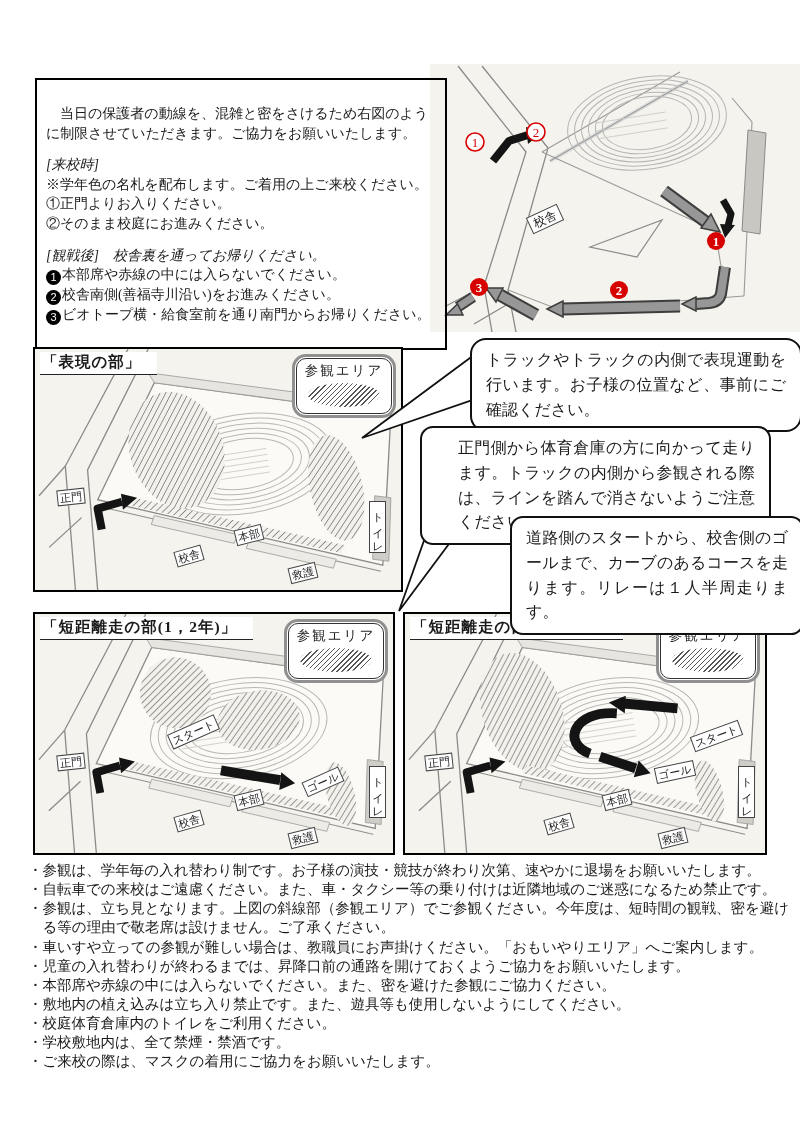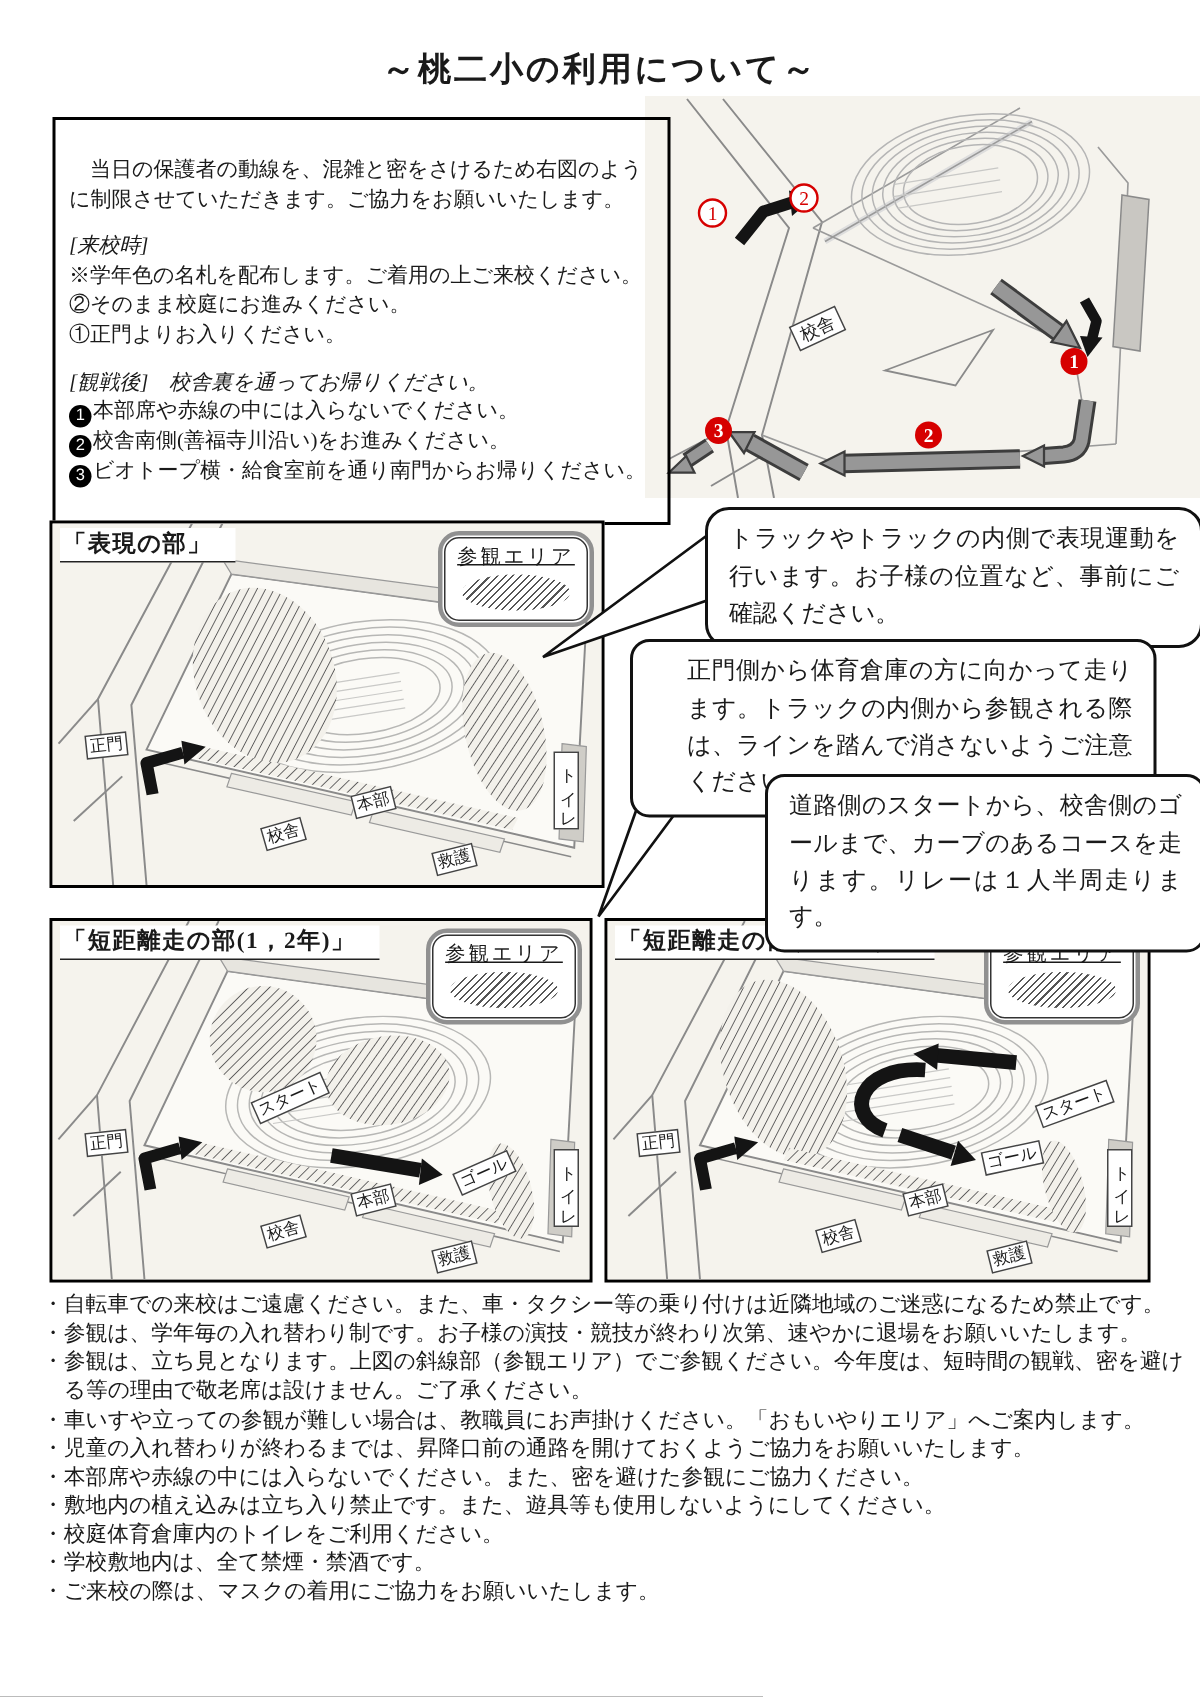--- a/index.html
+++ b/index.html
@@ -24,21 +24,21 @@
   #box-expression{left:33px;top:347px;width:366px;height:241px;}
   #box-sprint12{left:33px;top:612px;width:358px;height:239px;}
   #box-sprint36{left:403px;top:612px;width:360px;height:239px;}
   .map-title{position:absolute;top:3px;left:5px;background:#fff;font-weight:bold;font-size:15.5px;
         border-bottom:1.5px solid #222;padding:0 16px 1px 2px;letter-spacing:1px;white-space:nowrap;}
   .maplbl{position:absolute;background:#fff;border:1px solid #444;font-size:11px;line-height:14px;
         padding:0 2px;white-space:nowrap;}
   .vert{writing-mode:vertical-rl;line-height:13px;padding:3px 1px;letter-spacing:2px;}
   
   .legend{position:absolute;top:5px;right:5px;width:98px;border:3px solid #909090;border-radius:14px;
-        background:#fff;z-index:3;text-decoration:underline;}
+        background:#fff;z-index:3;}
   .legend-inner{border:1.5px solid #333;border-radius:10px;margin:1px;padding:3px 0 6px;text-align:center;}
   .legend-label{font-size:13.5px;letter-spacing:2px;}
   .legend-hatch{width:72px;height:24px;margin:3px auto 0;border-radius:50%;
         background:repeating-linear-gradient(135deg,#fff 0 2.6px,#555 2.6px 3.6px);}
   
   .bubble{position:absolute;background:#fff;border:2px solid #111;border-radius:16px;
         font-size:16px;line-height:1.55;padding:8px 14px;z-index:6;text-align:justify;}
   #bubble1{left:470px;top:338px;width:300px;}
   #bubble2{left:420px;top:426px;width:297px;border-radius:13px;padding-left:36px;}
   #bubble3{left:510px;top:516px;width:262px;border-radius:13px;}
@@ -46,28 +46,27 @@
   
   .notes{position:absolute;left:28px;top:861px;width:764px;margin:0;padding:0;list-style:none;
         font-size:14.5px;line-height:1.32;z-index:2;}
   .notes li{padding-left:1em;text-indent:-1em;}
 </style>
 </head>
 <body>
 
 <div class="page">
 
-  <div class="page-title">～桃二小の利用について～</div>
 
   <div class="info-box">
     <p class="intro">当日の保護者の動線を、混雑と密をさけるため右図のように制限させていただきます。ご協力をお願いいたします。</p>
     <p class="gap">[来校時]</p>
     <p>※学年色の名札を配布します。ご着用の上ご来校ください。</p>
+    <p>①正門よりお入りください。</p>
     <p>②そのまま校庭にお進みください。</p>
-    <p>①正門よりお入りください。</p>
     <p class="gap">[観戦後]　校舎裏を通ってお帰りください。</p>
     <p><span class="badge">1</span><span>本部席や赤線の中には入らないでください。</span></p>
     <p><span class="badge">2</span><span>校舎南側(善福寺川沿い)をお進みください。</span></p>
     <p><span class="badge">3</span><span>ビオトープ横・給食室前を通り南門からお帰りください。</span></p>
   </div>
 
   <div class="route-map">
     <svg viewBox="0 0 370 268" preserveAspectRatio="none">
       <rect width="370" height="268" fill="#f5f3ed"></rect>
       <g stroke="#8a8a8a" stroke-width="1.3" fill="none">
@@ -315,22 +314,22 @@
     <polygon points="478,352 362,438 478,398" fill="#fff" stroke="#111" stroke-width="1.8"></polygon>
     <polygon points="432,518 399,611 466,521" fill="#fff" stroke="#111" stroke-width="1.8"></polygon>
     <polygon points="568,588 543,610 607,590" fill="#fff" stroke="#111" stroke-width="1.8"></polygon>
   </svg>
 
   <div class="bubble" id="bubble1">トラックやトラックの内側で表現運動を行います。お子様の位置など、事前にご確認ください。</div>
   <div class="bubble" id="bubble2">正門側から体育倉庫の方に向かって走ります。トラックの内側から参観される際は、ラインを踏んで消さないようご注意ください。</div>
   <div class="bubble" id="bubble3">道路側のスタートから、校舎側のゴールまで、カーブのあるコースを走ります。リレーは１人半周走ります。</div>
 
   <ul class="notes">
+    <li>・参観は、学年毎の入れ替わり制です。お子様の演技・競技が終わり次第、速やかに退場をお願いいたします。</li>
     <li>・自転車での来校はご遠慮ください。また、車・タクシー等の乗り付けは近隣地域のご迷惑になるため禁止です。</li>
-    <li>・参観は、学年毎の入れ替わり制です。お子様の演技・競技が終わり次第、速やかに退場をお願いいたします。</li>
     <li>・参観は、立ち見となります。上図の斜線部（参観エリア）でご参観ください。今年度は、短時間の観戦、密を避ける等の理由で敬老席は設けません。ご了承ください。</li>
     <li>・車いすや立っての参観が難しい場合は、教職員にお声掛けください。「おもいやりエリア」へご案内します。</li>
     <li>・児童の入れ替わりが終わるまでは、昇降口前の通路を開けておくようご協力をお願いいたします。</li>
     <li>・本部席や赤線の中には入らないでください。また、密を避けた参観にご協力ください。</li>
     <li>・敷地内の植え込みは立ち入り禁止です。また、遊具等も使用しないようにしてください。</li>
     <li>・校庭体育倉庫内のトイレをご利用ください。</li>
     <li>・学校敷地内は、全て禁煙・禁酒です。</li>
     <li>・ご来校の際は、マスクの着用にご協力をお願いいたします。</li>
   </ul>
 

